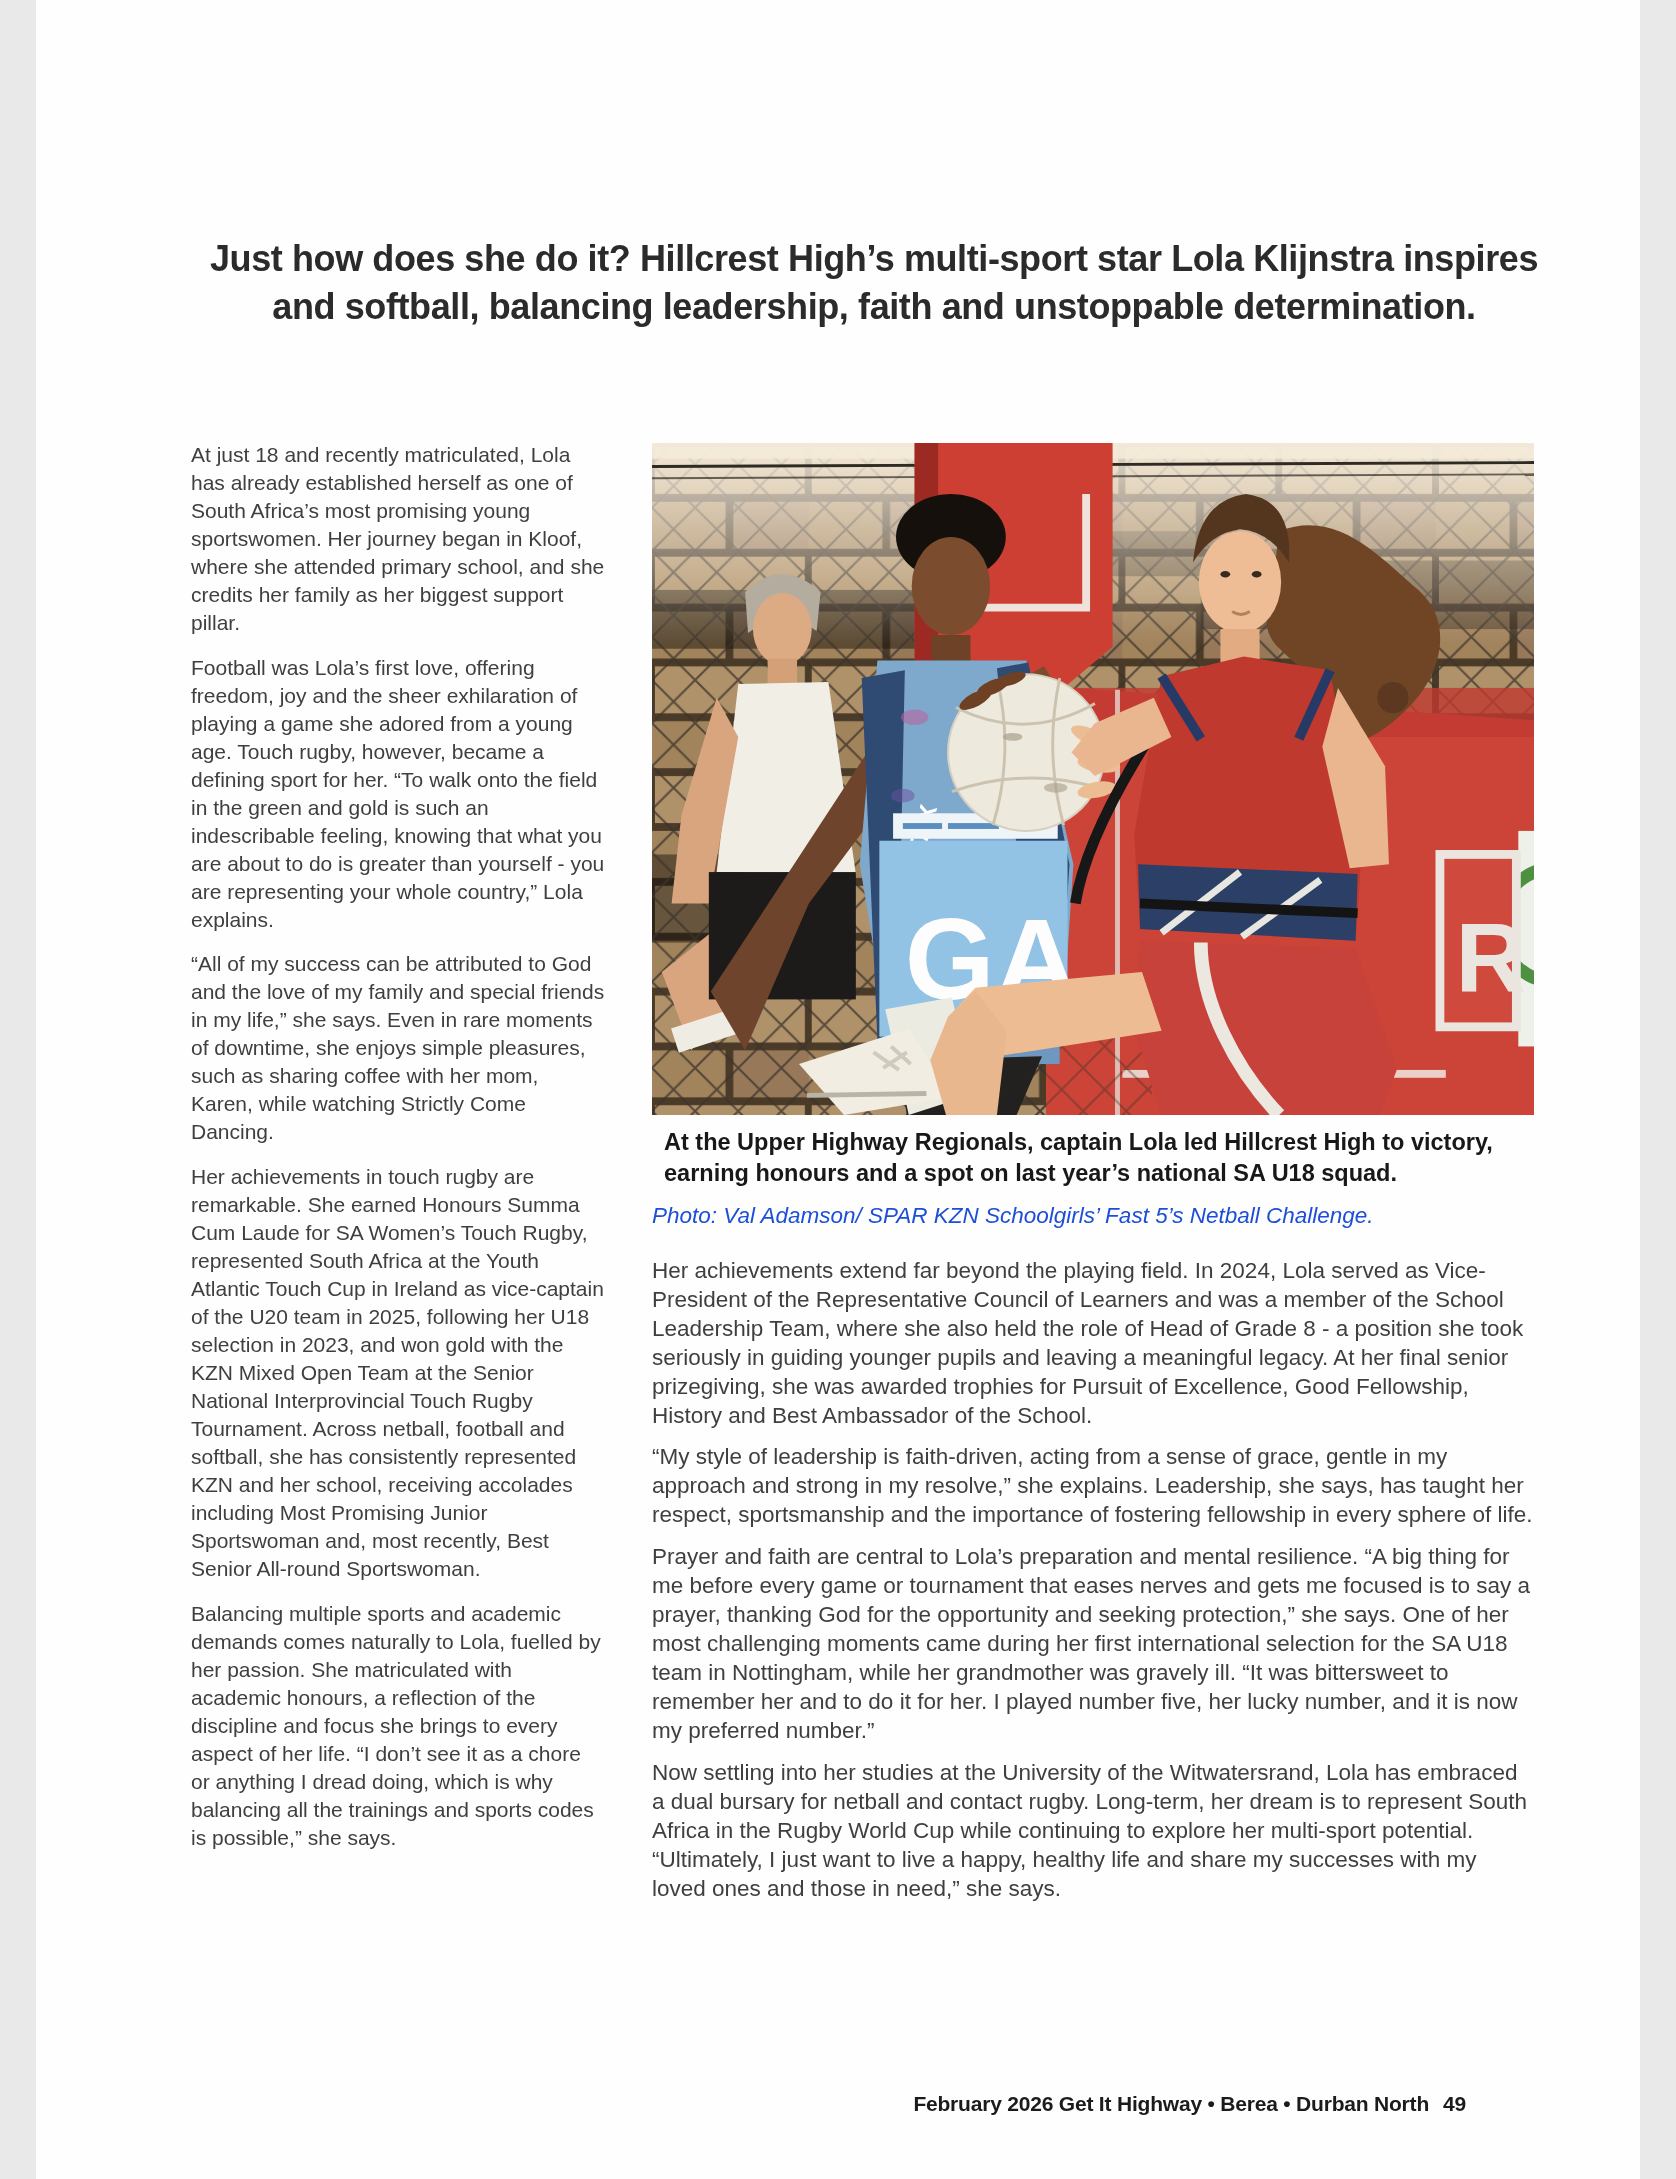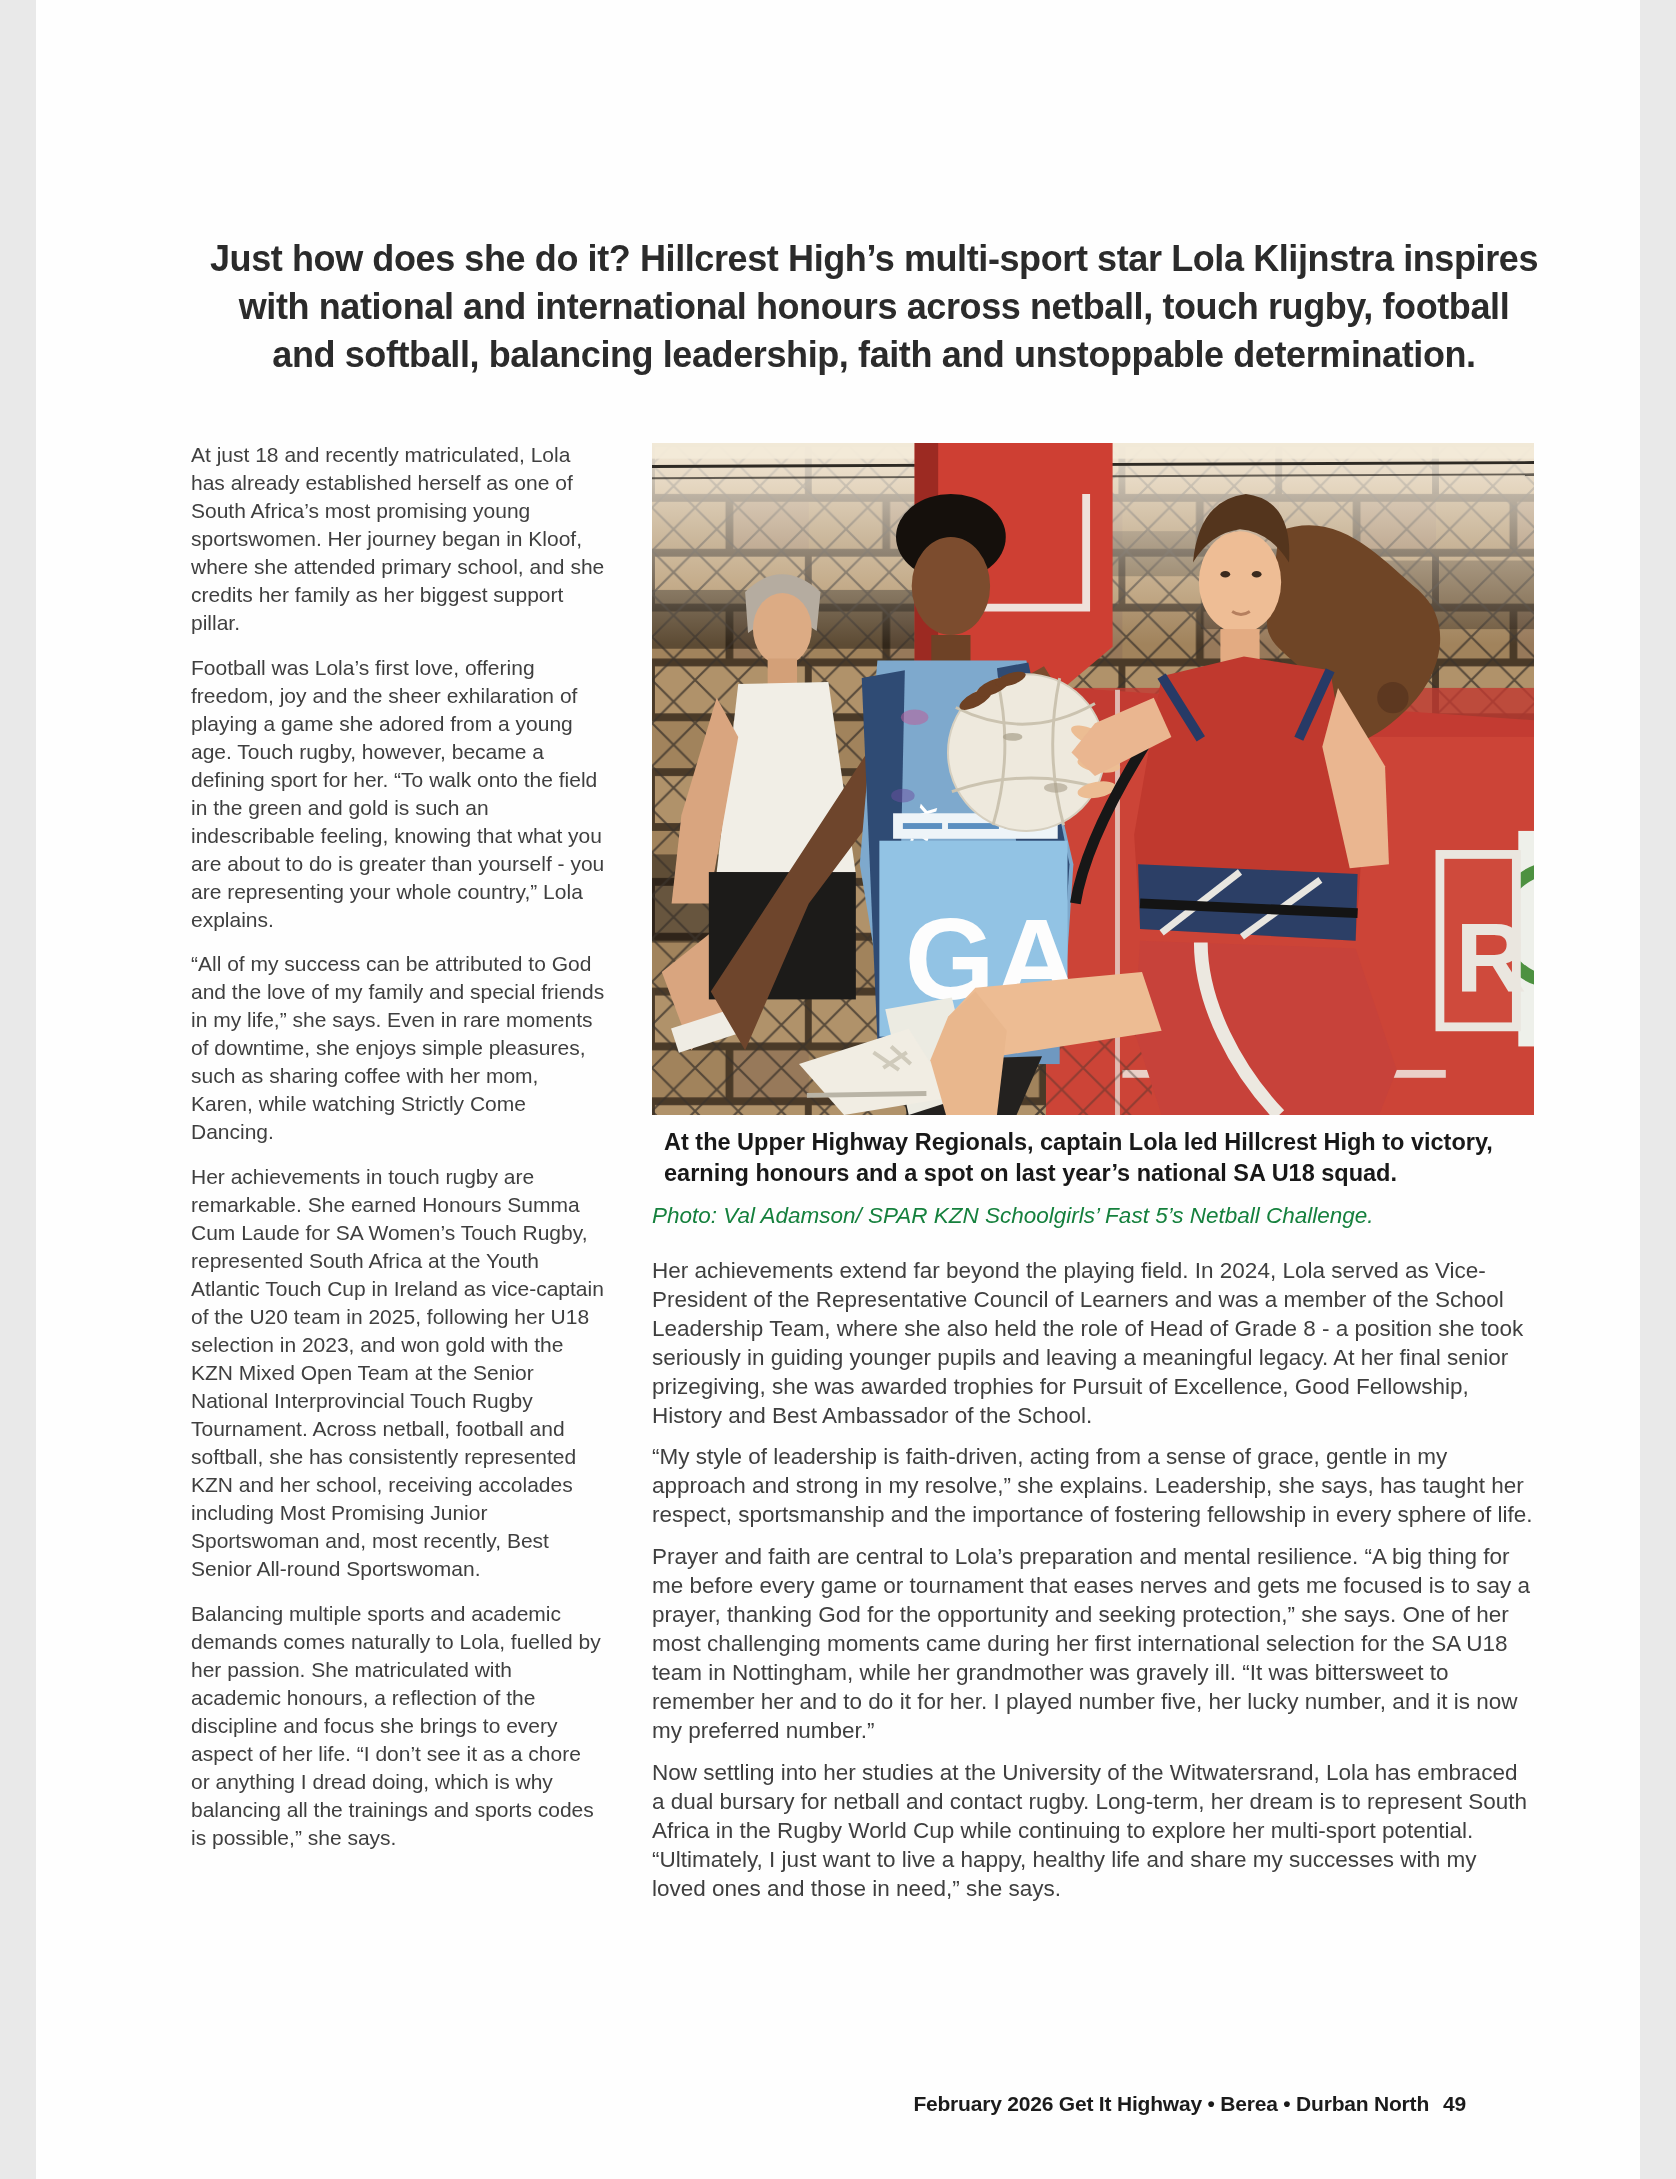--- a/index.html
+++ b/index.html
@@ -22,38 +22,37 @@
     position:absolute;left:616px;top:443px;width:884px;
   }
   figure{margin:0;padding:0;}
   .photo-frame{width:882px;height:672px;display:block;background:#b09a76;}
   .caption{margin-top:11.8px;width:882px;}
   .cap-bold{
     margin:12px;font-size:23.5px;line-height:31px;font-weight:700;color:#181818;
   }
   .cap-credit{
     margin:2px 0 0 0;font-size:22.5px;line-height:29px;font-style:italic;
-    font-weight:400;color:#15803d;
+    font-weight:400;color:#1d4ed8;
   }
   .right-text{margin-top:25.5px;font-size:22.5px;line-height:29px;color:#3f3f3f;}
   .right-text p{margin:0 0 12.7px 0;}
   .page-footer{
     position:absolute;top:2092px;right:174px;
     font-size:21px;font-weight:700;color:#1b1b1b;letter-spacing:-0.2px;
   }
   .page-footer .pgnum{margin-left:14px;}
 </style>
 </head>
 <body>
 
 <div class="page">
 
   <header class="headline">
     <div>Just how does she do it? Hillcrest High’s multi-sport star Lola Klijnstra inspires</div>
-    <div>with national and international honours across netball, touch rugby, football</div>
     <div>and softball, balancing leadership, faith and unstoppable determination.</div>
   </header>
 
   <section class="left-col">
     <p>At just 18 and recently matriculated, Lola has already established herself as one of South Africa’s most promising young sportswomen. Her journey began in Kloof, where she attended primary school, and she credits her family as her biggest support pillar.</p>
     <p>Football was Lola’s first love, offering freedom, joy and the sheer exhilaration of playing a game she adored from a young age. Touch rugby, however, became a defining sport for her. “To walk onto the field in the green and gold is such an indescribable feeling, knowing that what you are about to do is greater than yourself - you are representing your whole country,” Lola explains.</p>
     <p>“All of my success can be attributed to God and the love of my family and special friends in my life,” she says. Even in rare moments of downtime, she enjoys simple pleasures, such as sharing coffee with her mom, Karen, while watching Strictly Come Dancing.</p>
     <p>Her achievements in touch rugby are remarkable. She earned Honours Summa Cum Laude for SA Women’s Touch Rugby, represented South Africa at the Youth Atlantic Touch Cup in Ireland as vice-captain of the U20 team in 2025, following her U18 selection in 2023, and won gold with the KZN Mixed Open Team at the Senior National Interprovincial Touch Rugby Tournament. Across netball, football and softball, she has consistently represented KZN and her school, receiving accolades including Most Promising Junior Sportswoman and, most recently, Best Senior All-round Sportswoman.</p>
     <p>Balancing multiple sports and academic demands comes naturally to Lola, fuelled by her passion. She matriculated with academic honours, a reflection of the discipline and focus she brings to every aspect of her life. “I don’t see it as a chore or anything I dread doing, which is why balancing all the trainings and sports codes is possible,” she says.</p>
   </section>

